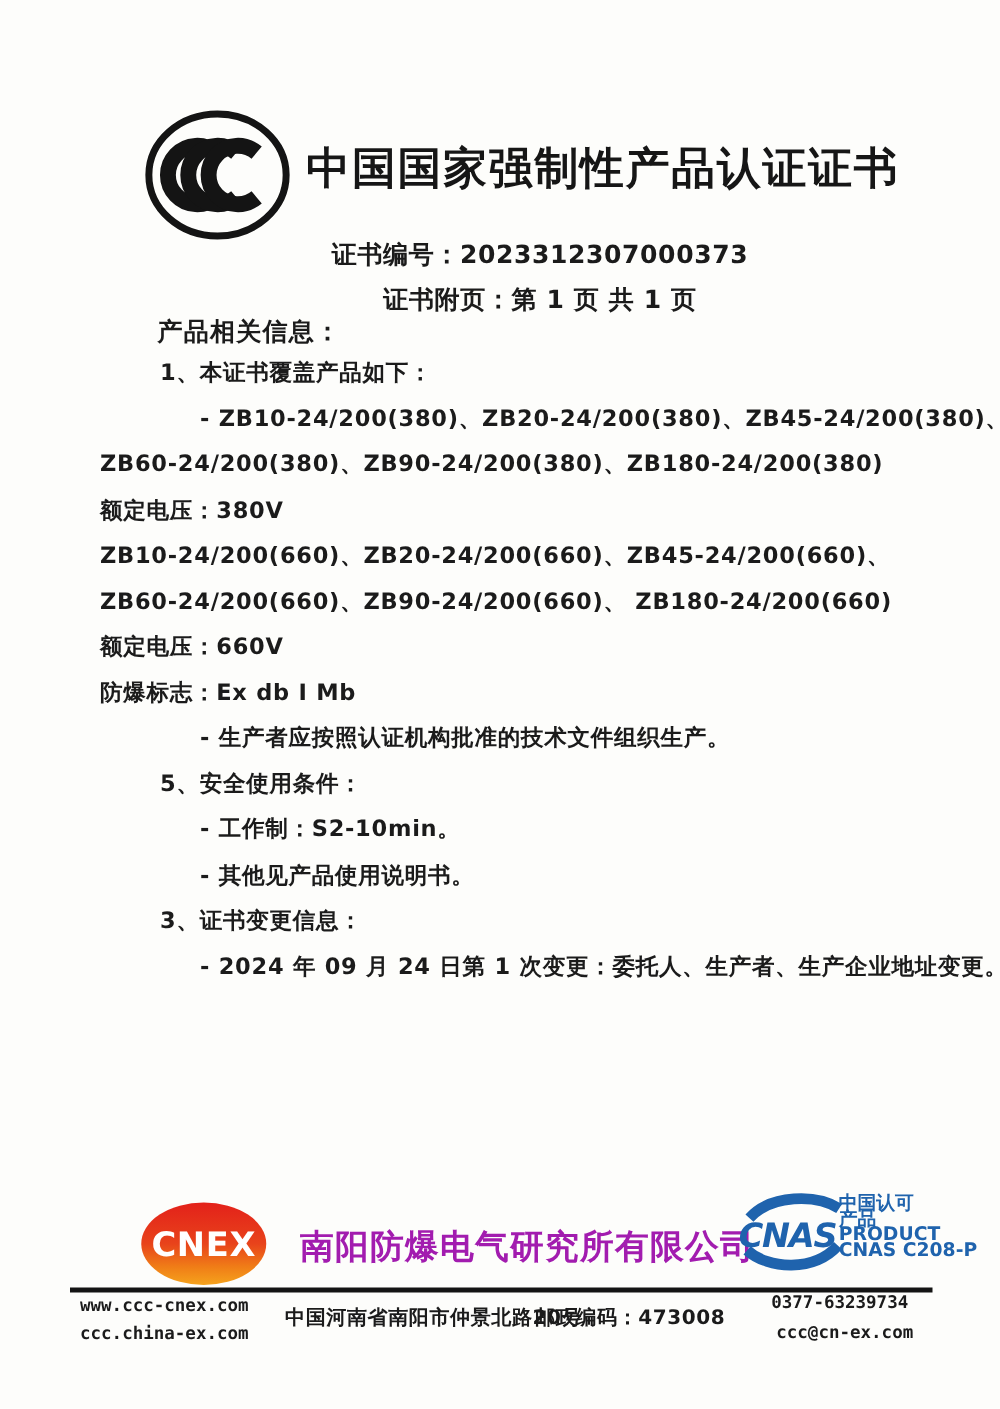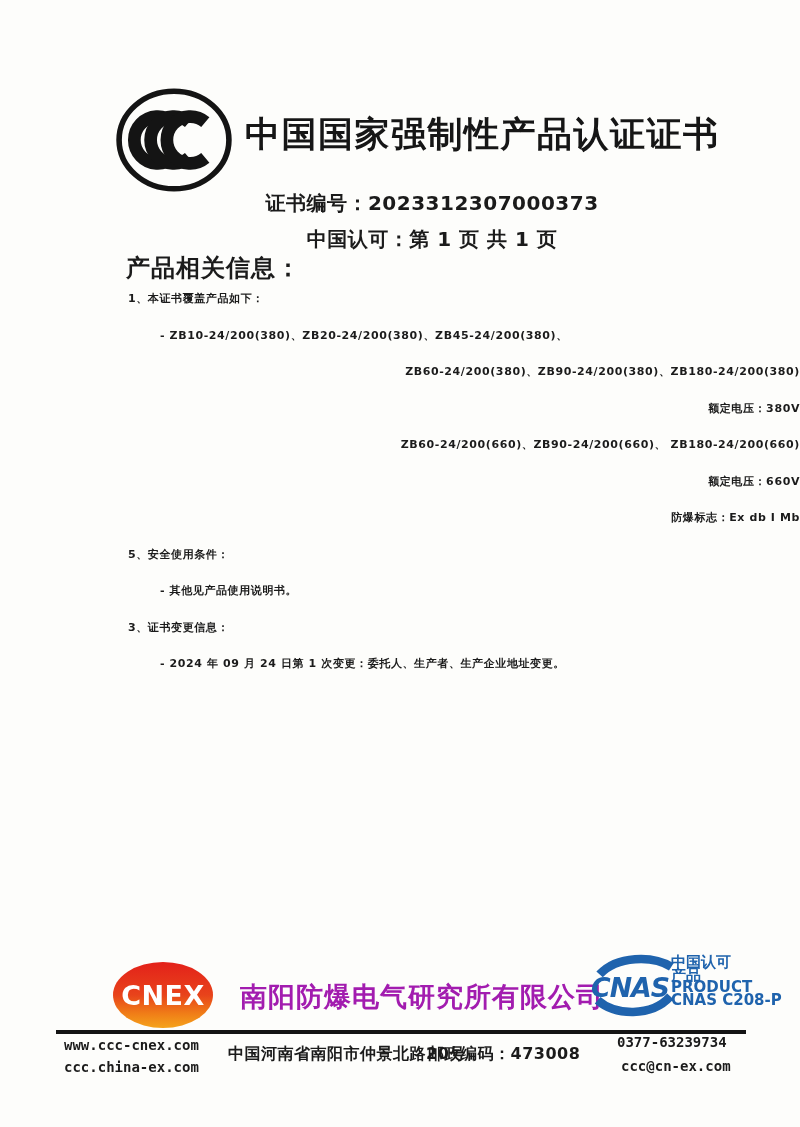--- a/index.html
+++ b/index.html
@@ -41,40 +41,40 @@
     letter-spacing: 0.5px;
     white-space: nowrap;
   }
   .cert-no   { top: 190px; }
   .cert-page { top: 226px; }
 
   
   .section-title {
     position: absolute;
     left: 126px; top: 252px;
-    font-size: 24px;
+    font-size: 20px;
     font-weight: 700;
     letter-spacing: 1px;
   }
   .body-lines {
     position: absolute;
     left: 0; top: 288px;
     width: 100%;
   }
   .line {
     height: 36.5px;
-    font-size: 11px;
+    font-size: 18px;
     font-weight: 600;
     letter-spacing: 0.6px;
     line-height: 21px;
     white-space: nowrap;
   }
   .ind1 { padding-left: 128px; }
   .ind2 { padding-left: 160px; }
-  .ind3 { padding-left: 108px; text-align: right; }
+  .ind3 { padding-left: 80px; }
 
   
   .page-note {
     position: absolute;
     top: 903px; left: 0; width: 100%;
     text-align: center;
     font-size: 19px;
     font-weight: 600;
     letter-spacing: 2px;
     white-space: nowrap;
@@ -129,34 +129,37 @@
       <path d="M89.8 35.4 A23 23 0 1 0 89.8 70.6" fill="none" stroke="#141414" stroke-width="12.5"></path>
     </svg>
   </div>
 
   <div class="cert-title">中国国家强制性产品认证证书</div>
 
   <div class="cert-meta cert-no">
     <span>证书编号：</span><span>2023312307000373</span>
   </div>
   <div class="cert-meta cert-page">
-    <span>中国认可：</span><span>第 1 页  共 1 页</span>
+    <span>证书附页：</span><span>第 1 页  共 1 页</span>
   </div>
 
   <div class="section-title">产品相关信息：</div>
 
   <div class="body-lines">
     <div class="line ind1">1、本证书覆盖产品如下：</div>
     <div class="line ind2">- ZB10-24/200(380)、ZB20-24/200(380)、ZB45-24/200(380)、</div>
     <div class="line ind3">ZB60-24/200(380)、ZB90-24/200(380)、ZB180-24/200(380)</div>
     <div class="line ind3">额定电压：380V</div>
+    <div class="line ind3">ZB10-24/200(660)、ZB20-24/200(660)、ZB45-24/200(660)、</div>
     <div class="line ind3">ZB60-24/200(660)、ZB90-24/200(660)、 ZB180-24/200(660)</div>
     <div class="line ind3">额定电压：660V</div>
     <div class="line ind3">防爆标志：Ex db I Mb</div>
+    <div class="line ind2">- 生产者应按照认证机构批准的技术文件组织生产。</div>
     <div class="line ind1">5、安全使用条件：</div>
+    <div class="line ind2">- 工作制：S2-10min。</div>
     <div class="line ind2">- 其他见产品使用说明书。</div>
     <div class="line ind1">3、证书变更信息：</div>
     <div class="line ind2">- 2024 年 09 月 24 日第 1 次变更：委托人、生产者、生产企业地址变更。</div>
   </div>
 
 
   <div class="cnex-logo">
     <svg viewBox="0 0 104 70" width="104" height="70" aria-hidden="true">
       <defs>
         <linearGradient id="cnexg" x1="0" y1="0" x2="0" y2="1">

